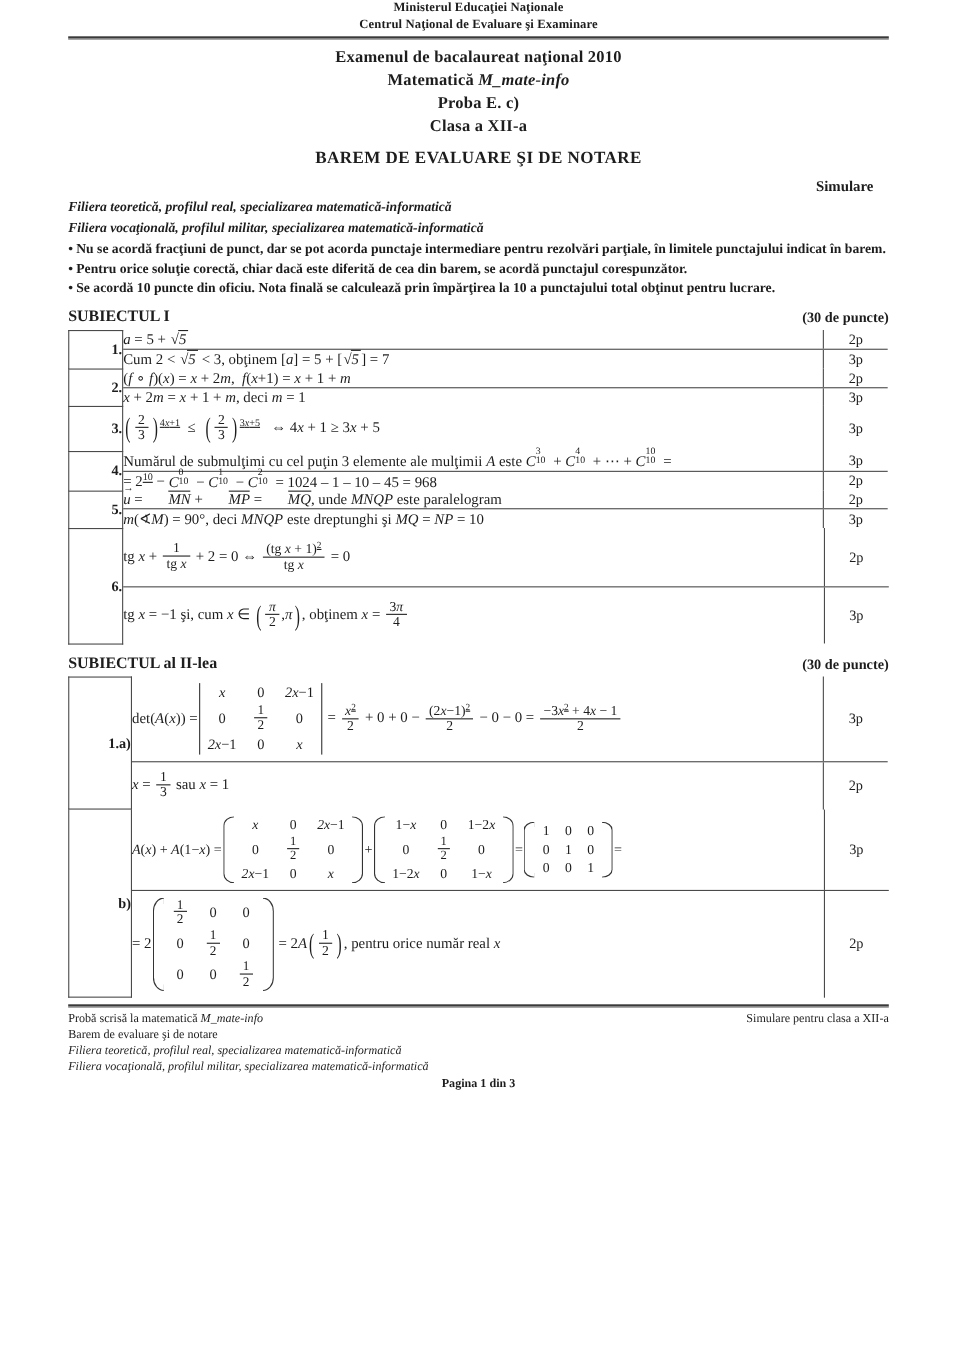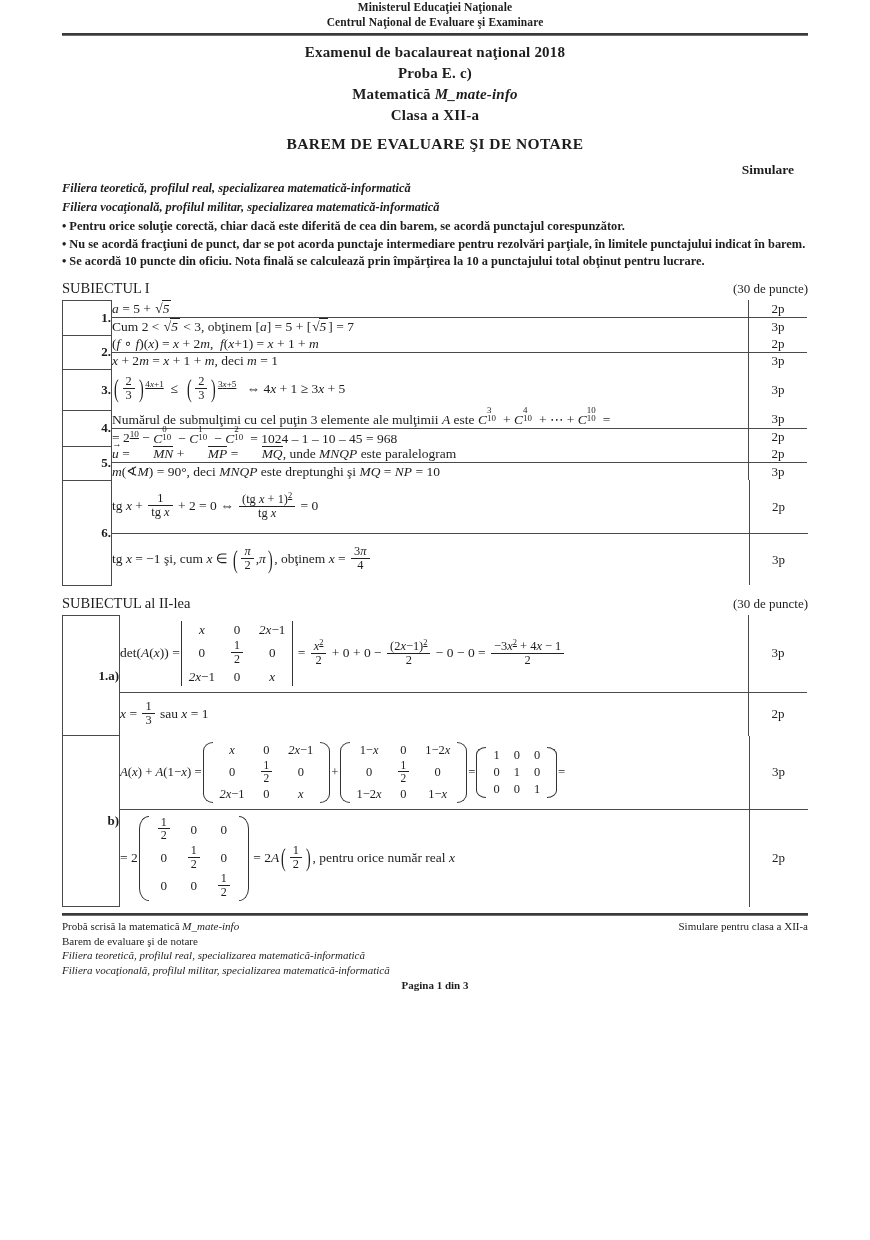--- a/index.html
+++ b/index.html
@@ -20,21 +20,21 @@
   .barem{text-align:center;font-weight:bold;font-size:15.5px;letter-spacing:.4px;margin-top:9px;}
   .simulare{text-align:right;font-weight:bold;font-size:13.5px;margin-top:9px;padding-right:14px;}
 
   .filiera{font-style:italic;font-weight:bold;font-size:12.4px;line-height:16.5px;margin-top:2px;}
   .bullets{font-weight:bold;font-size:12.4px;line-height:17.5px;margin-top:3px;}
   .bullets p{margin:0;}
   .bullets .bl{margin-right:3px;}
 
   
   .sect{display:flex;justify-content:space-between;align-items:flex-end;
-        font-weight:normal;font-size:14.5px;margin:9px 0 3px 0;}
+        font-weight:bold;font-size:14.5px;margin:9px 0 3px 0;}
   .sect .pts{font-size:13px;}
 
   
   table.bar{width:746px;border-collapse:collapse;table-layout:fixed;}
   table.bar td{border:1.6px solid #4a4a4a;vertical-align:middle;padding:0;}
   td.num{width:48px;text-align:right;padding:2px 6px 0 0;vertical-align:top;
          font-weight:bold;font-size:13px;font-family:"Liberation Serif",serif;}
   td.inner{border:none !important;}
   table.in{width:100%;border-collapse:collapse;table-layout:fixed;}
   table.in > tbody > tr > td{border:none;border-bottom:1.6px solid #4a4a4a;padding:0;}
@@ -87,33 +87,33 @@
 
 <div class="page">
 <div class="wrap">
 
   <div>
     <div class="minister">Ministerul Educaţiei Naţionale</div>
     <div class="minister">Centrul Naţional de Evaluare şi Examinare</div>
   </div>
   <div class="rule-top"></div>
 
-  <div class="exam-title">Examenul de bacalaureat naţional 2018</div>
+  <div class="exam-title">Examenul de bacalaureat naţional 2010</div>
+  <div class="exam-title"><span>Matematică </span><span class="it">M_mate-info</span></div>
   <div class="exam-title">Proba E. c)</div>
-  <div class="exam-title"><span>Matematică </span><span class="it">M_mate-info</span></div>
   <div class="exam-title">Clasa a XII-a</div>
   <div class="barem">BAREM DE EVALUARE ŞI DE NOTARE</div>
   <div class="simulare">Simulare</div>
 
   <div class="filiera">Filiera teoretică, profilul real, specializarea matematică-informatică</div>
   <div class="filiera">Filiera vocaţională, profilul militar, specializarea matematică-informatică</div>
 
   <div class="bullets">
+    <p><span class="bl">•</span><span>Nu se acordă fracţiuni de punct, dar se pot acorda punctaje intermediare pentru rezolvări parţiale, în limitele punctajului indicat în barem.</span></p>
     <p><span class="bl">•</span><span>Pentru orice soluţie corectă, chiar dacă este diferită de cea din barem, se acordă punctajul corespunzător.</span></p>
-    <p><span class="bl">•</span><span>Nu se acordă fracţiuni de punct, dar se pot acorda punctaje intermediare pentru rezolvări parţiale, în limitele punctajului indicat în barem.</span></p>
     <p><span class="bl">•</span><span>Se acordă 10 puncte din oficiu. Nota finală se calculează prin împărţirea la 10 a punctajului total obţinut pentru lucrare.</span></p>
   </div>
 
   <div class="sect">
     <span>SUBIECTUL I</span>
     <span class="pts">(30 de puncte)</span>
   </div>
 
   <table class="bar">
         <tbody>

